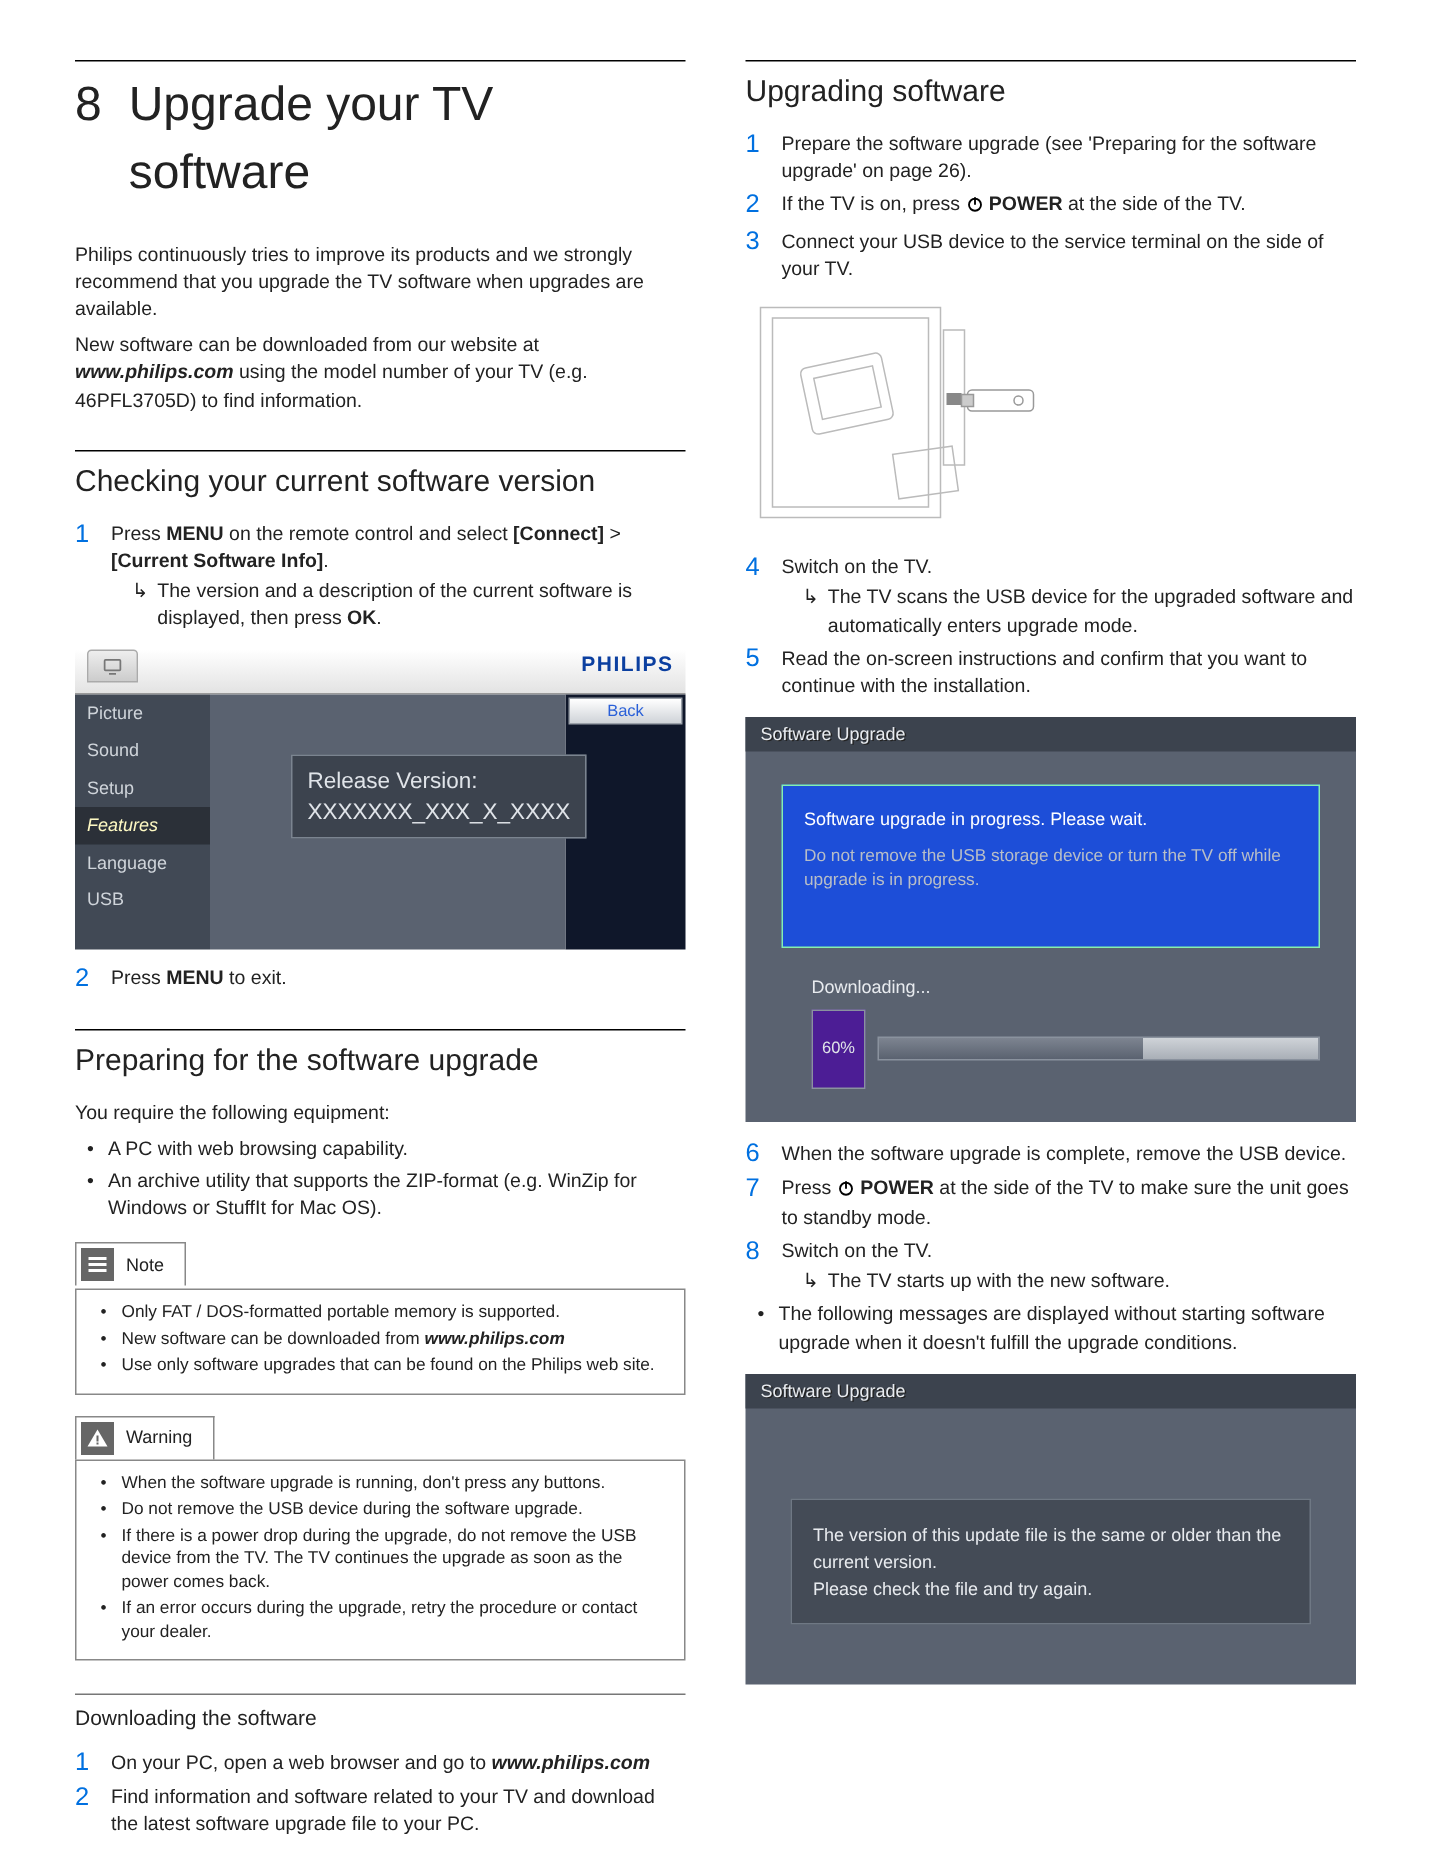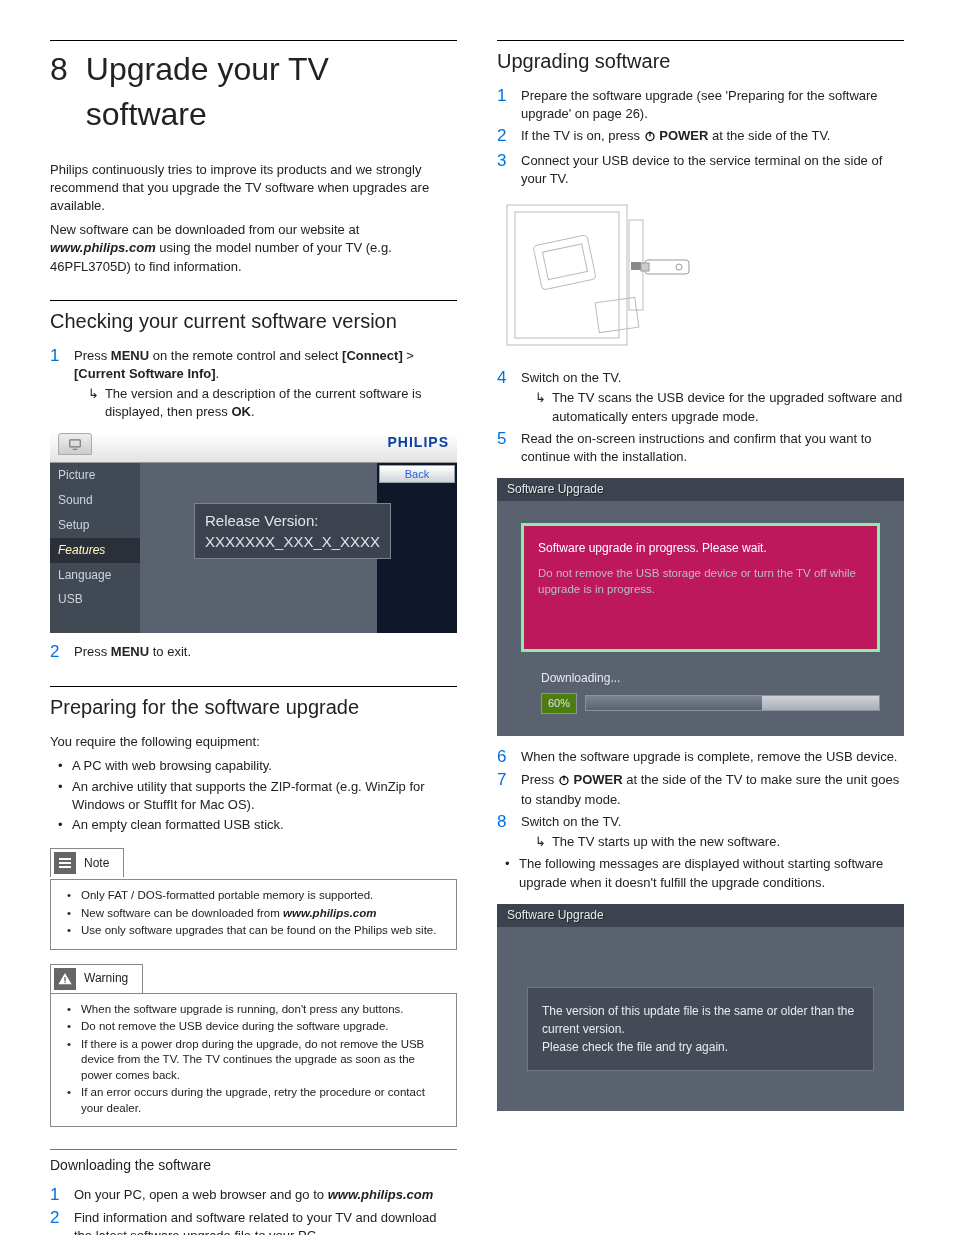--- a/index.html
+++ b/index.html
@@ -112,28 +112,28 @@
   .diagram { width:200px; height:150px; border:none; margin:8px 0 10px 0; }
 
   
   .swbox { margin:12px 0; background:#5a6270; }
   .swbox .swhead {
     background:#3c434e; color:#e8ebef; font-size:12px; padding:3px 10px;
     text-shadow: 1px 1px 0 #222;
   }
   .swbox .swbody { padding: 22px 24px; }
   .swbox .inner {
-    background:#be185d; border:3px solid #86efac; padding:14px 14px 52px 14px; color:#e8ebef; font-size:12px;
+    background:#1d4ed8; border:1px solid #86efac; padding:14px 14px 36px 14px; color:#e8ebef; font-size:12px;
   }
   .swbox .inner .line1 { color:#fff; margin-bottom:8px; }
   .swbox .inner .line2 { color:#b8bec7; font-size:11.5px; line-height:1.4; }
   .swbox .progress-row { margin-top: 18px; padding-left: 20px;}
   .swbox .dl { color:#e8ebef; font-size:12px; margin-bottom:6px; }
   .swbox .pbar-wrap { display:flex; align-items:center; gap:8px; }
-  .swbox .pct-label { font-size:11px; color:#dfe3e8; padding:2px 6px; background:#4d7c0f; border:1px solid #8a929e;}
+  .swbox .pct-label { font-size:11px; color:#dfe3e8; padding:18px 6px; background:#4c1d95; border:1px solid #8a929e;}
   .swbox .pbar { flex:1; height:16px; background:linear-gradient(#cfd3d8,#a9afb7); border:1px solid #8a929e; position:relative; }
   .swbox .pbar .fill { position:absolute; left:0; top:0; bottom:0; width:60%; background:linear-gradient(#7d8490,#5a6270); }
 
   .swbox2 { margin:12px 0; background:#5a6270; }
   .swbox2 .swhead {
     background:#3c434e; color:#e8ebef; font-size:12px; padding:3px 10px;
     text-shadow: 1px 1px 0 #222;
   }
   .swbox2 .swbody { padding: 60px 30px 40px 30px; }
   .swbox2 .msg {
@@ -214,21 +214,20 @@
           <span>Press </span><span class="bold">MENU</span><span> to exit.</span>
         </div>
       </li>
     </ol>
 
     <h2 class="section">Preparing for the software upgrade</h2>
     <p>You require the following equipment:</p>
     <ul class="bullets">
       <li>A PC with web browsing capability.</li>
       <li>An archive utility that supports the ZIP-format (e.g. WinZip for Windows or StuffIt for Mac OS).</li>
-      <li>An empty clean formatted USB stick.</li>
     </ul>
 
     <div class="callout-wrap">
       <div class="callout-head">
         <span class="ic note-lines"></span>
         <span>Note</span>
       </div>
       <div class="callout-body">
         <ul class="bullets small">
           <li>Only FAT / DOS-formatted portable memory is supported.</li>

